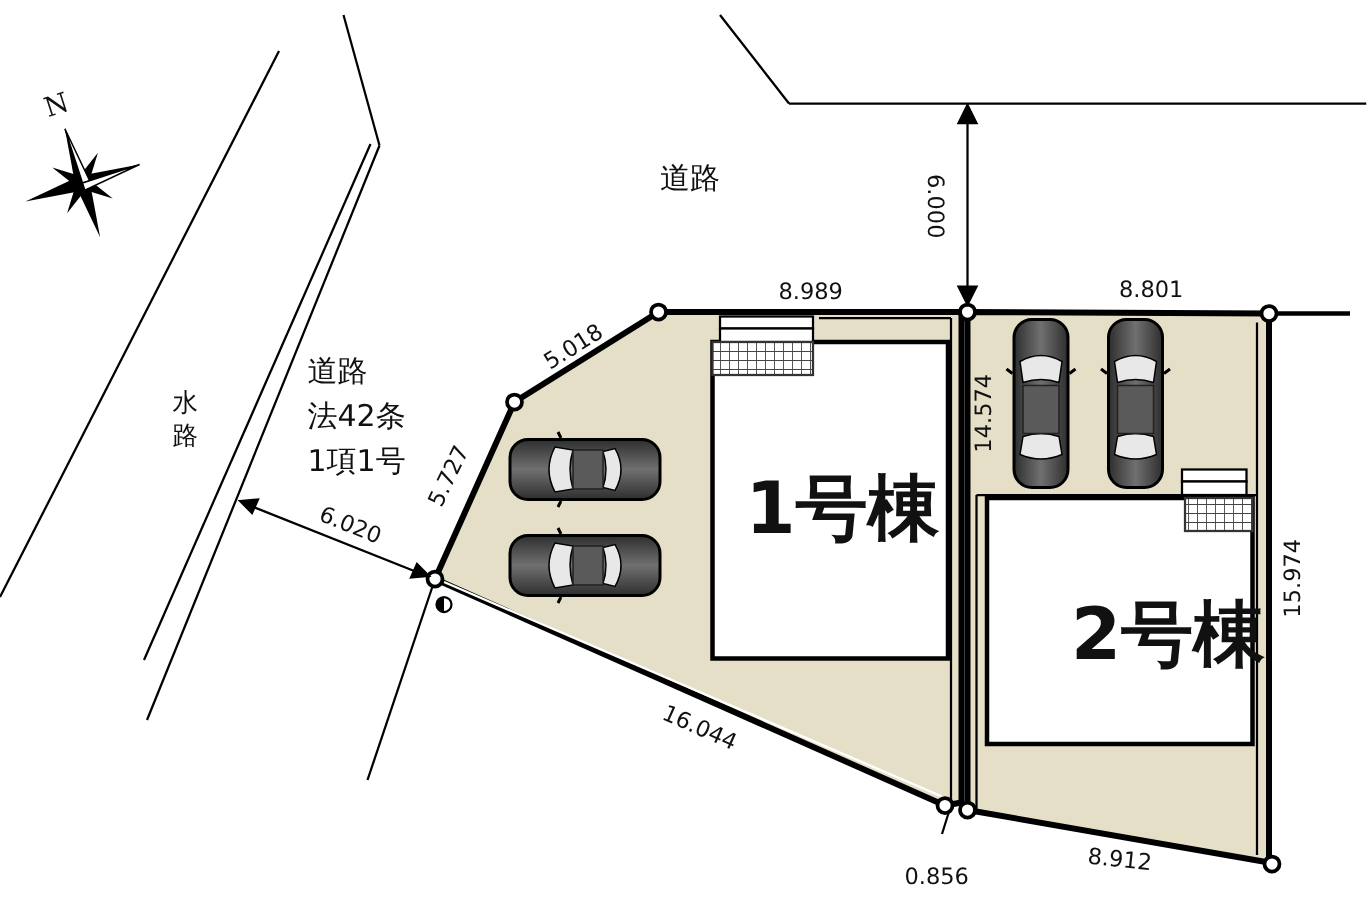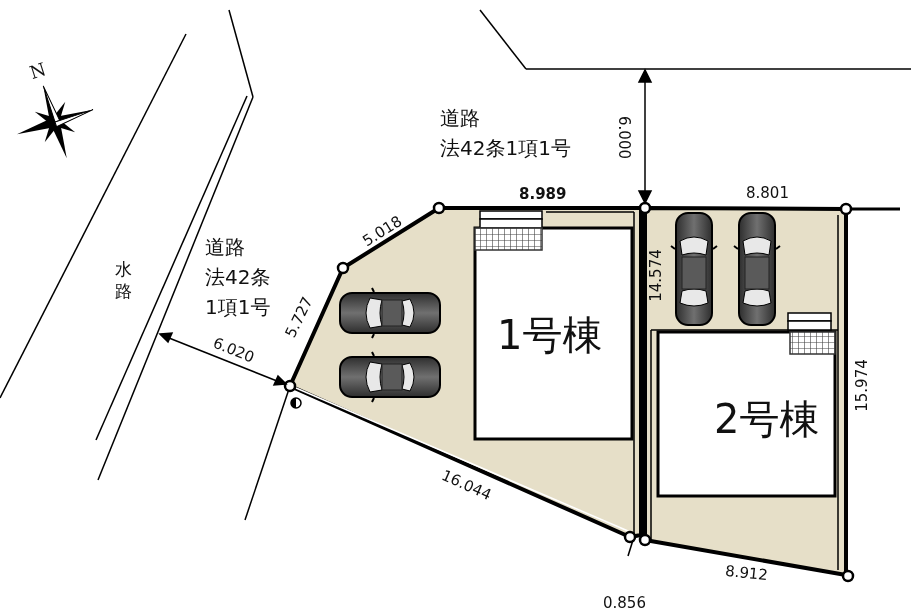--- a/index.html
+++ b/index.html
@@ -1,21 +1,21 @@
 <!DOCTYPE html>
 <html><head>
 <meta charset="utf-8">
 <style>
   html, body { margin: 0; padding: 0; background: #ffffff; }
   body { width: 911px; height: 616px; overflow: hidden; position: relative; font-family: "DejaVu Sans", sans-serif; }
   #plan { position: absolute; left: 0; top: 0; width: 911px; height: 616px; }
   .lbl { position: absolute; color: #111; white-space: nowrap; line-height: 1; font-family: "DejaVu Sans", sans-serif; }
   .road-label { font-size: 20px; text-align: left; line-height: 30px; }
   .dim { font-size: 15px; }
-  .bldg { font-size: 40px; }
+  .bldg { font-size: 48px; font-weight: bold; }
   .north { font-family: "DejaVu Serif", serif; font-size: 18px; }
   .canal { font-size: 17px; line-height: 22px; text-align: center; }
 </style>
 </head>
 <body>
 
 <svg id="plan" viewBox="0 0 911 616" xmlns="http://www.w3.org/2000/svg">
   <defs>
     <linearGradient id="carg" x1="0" x2="1">
       <stop offset="0" stop-color="#2e2e2e"></stop>
@@ -130,41 +130,40 @@
     <path d="M16 -16 L2 4 L-16 16 L-2 -4 Z"></path>
     <path d="M0 -38 L5 0 L0 0 Z" fill="#fff" stroke="#000" stroke-width="1"></path>
     <path d="M40 0 L0 5 L0 0 Z" fill="#fff" stroke="#000" stroke-width="1"></path>
   </g>
 </svg>
 
 <div class="lbl north" style="left:30px;top:62px;transform:rotate(-18deg);">N</div>
 
 <div class="lbl road-label" style="left:440px;top:103px;">
   <div>道路</div>
-  <div>法42条1項1号</div>
 </div>
 
 <div class="lbl road-label" style="left:205px;top:232px;">
   <div>道路</div>
   <div>法42条</div>
   <div>1項1号</div>
 </div>
 
 <div class="lbl canal" style="left:115px;top:258px;">
   <div>水</div>
   <div>路</div>
 </div>
 
 <div class="lbl dim" style="left:602px;top:130px;transform:rotate(90deg);">6.000</div>
 <div class="lbl dim" style="left:212px;top:343px;transform:rotate(22deg);">6.020</div>
 
-<div class="lbl dim" style="left:519px;top:187px;font-weight:bold;">8.989</div>
+<div class="lbl dim" style="left:519px;top:187px;">8.989</div>
 <div class="lbl dim" style="left:722px;top:186px;margin-left:24px;">8.801</div>
 <div class="lbl dim" style="left:361px;top:224px;transform:rotate(-32deg);">5.018</div>
 <div class="lbl dim" style="left:278px;top:310px;transform:rotate(-64deg);">5.727</div>
 <div class="lbl dim" style="left:440px;top:478px;transform:rotate(24deg);">16.044</div>
-<div class="lbl dim" style="left:603px;top:596px;">0.856</div>
+<div class="lbl dim" style="left:603px;top:577px;">0.856</div>
 <div class="lbl dim" style="left:725px;top:566px;transform:rotate(6deg);">8.912</div>
 <div class="lbl dim" style="left:836px;top:378px;transform:rotate(-90deg);">15.974</div>
 <div class="lbl dim" style="left:630px;top:268px;transform:rotate(-90deg);">14.574</div>
 
 <div class="lbl bldg" style="left:497px;top:315px;">1号棟</div>
 <div class="lbl bldg" style="left:714px;top:399px;">2号棟</div>
 
 </body></html>

